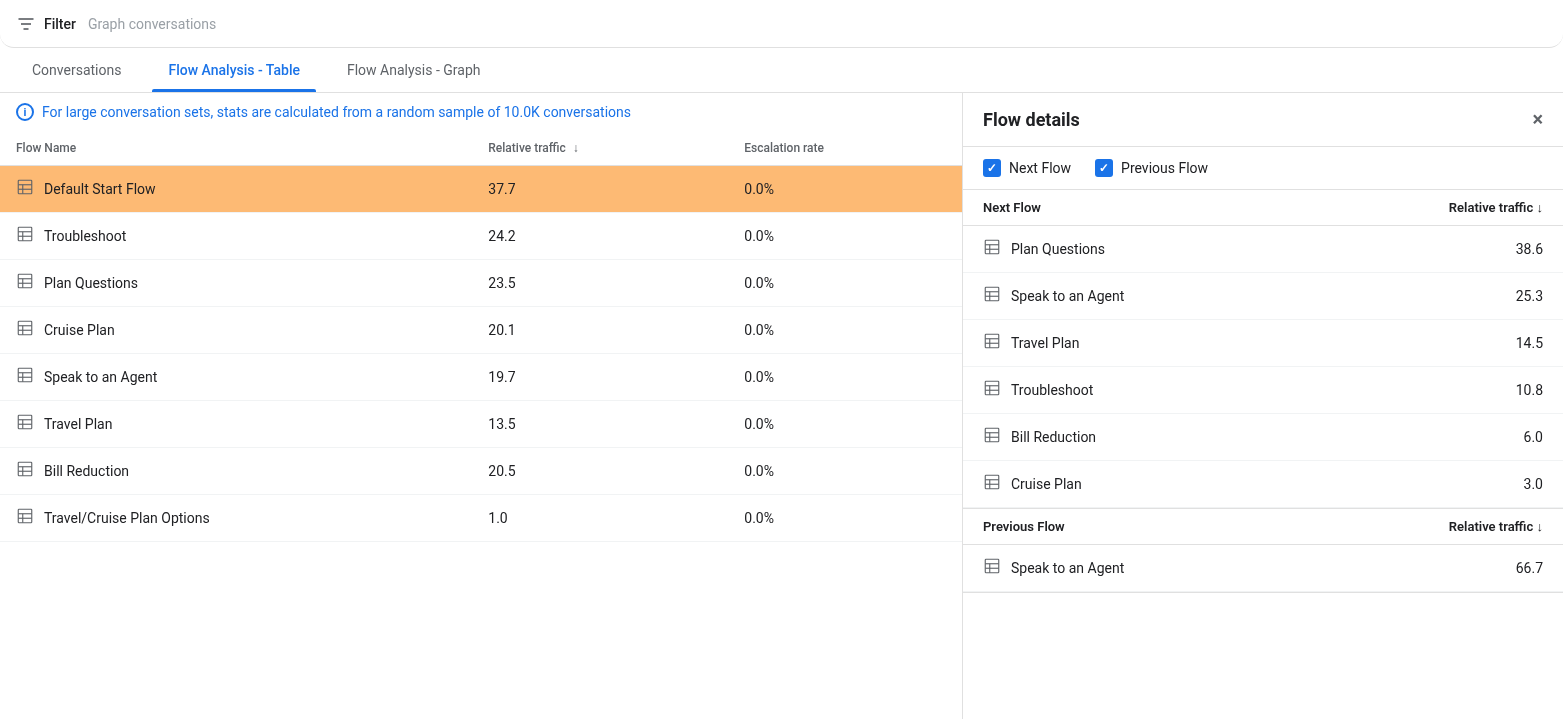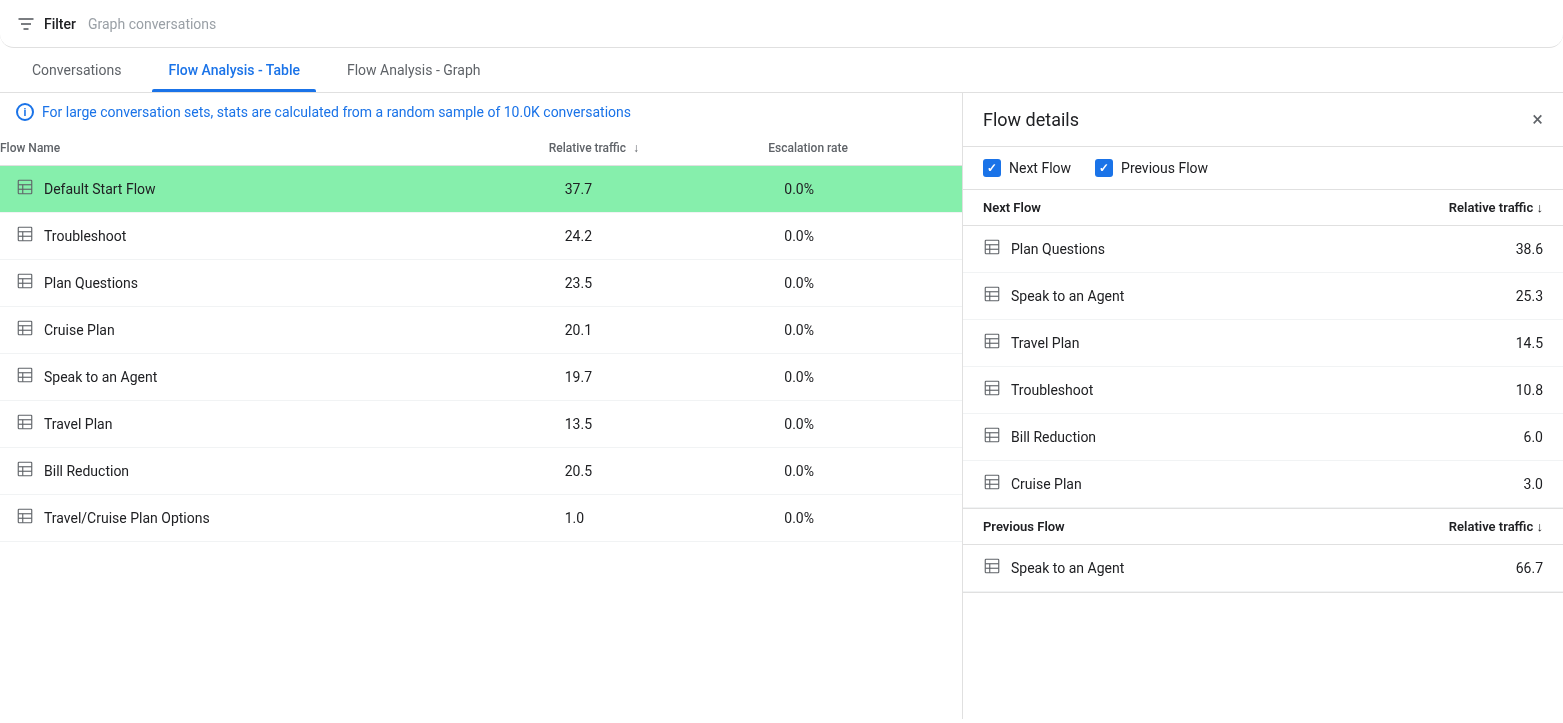--- a/index.html
+++ b/index.html
@@ -100,35 +100,35 @@
 
     
     .flow-table {
       width: 100%;
       border-collapse: collapse;
     }
     .flow-table thead tr {
       border-bottom: 1px solid #e0e0e0;
     }
     .flow-table th {
-      padding: 10px 0;
+      padding: 10px 16px;
       text-align: left;
       font-size: 12px;
       font-weight: 500;
       color: #5f6368;
       white-space: nowrap;
     }
     .flow-table th.sortable {
       cursor: pointer;
     }
     .flow-table tbody tr {
       border-bottom: 1px solid #f1f3f4;
     }
     .flow-table tbody tr.selected {
-      background: #86efac;
+      background: #fdba74;
     }
     .flow-table td {
       padding: 12px 16px;
       font-size: 14px;
       color: #202124;
     }
     .flow-name-cell {
       display: flex;
       align-items: center;
       gap: 10px;
@@ -150,21 +150,21 @@
       display: flex;
       flex-direction: column;
       overflow: auto;
     }
     .flow-details-header {
       display: flex;
       align-items: flex-start;
       justify-content: space-between;
       padding: 16px 20px;
       font-size: 18px;
-      font-weight: 400;
+      font-weight: 700;
       color: #202124;
       border-bottom: 1px solid #e0e0e0;
     }
     .close-btn {
       cursor: pointer;
       color: #5f6368;
       font-size: 20px;
       line-height: 1;
     }
 

